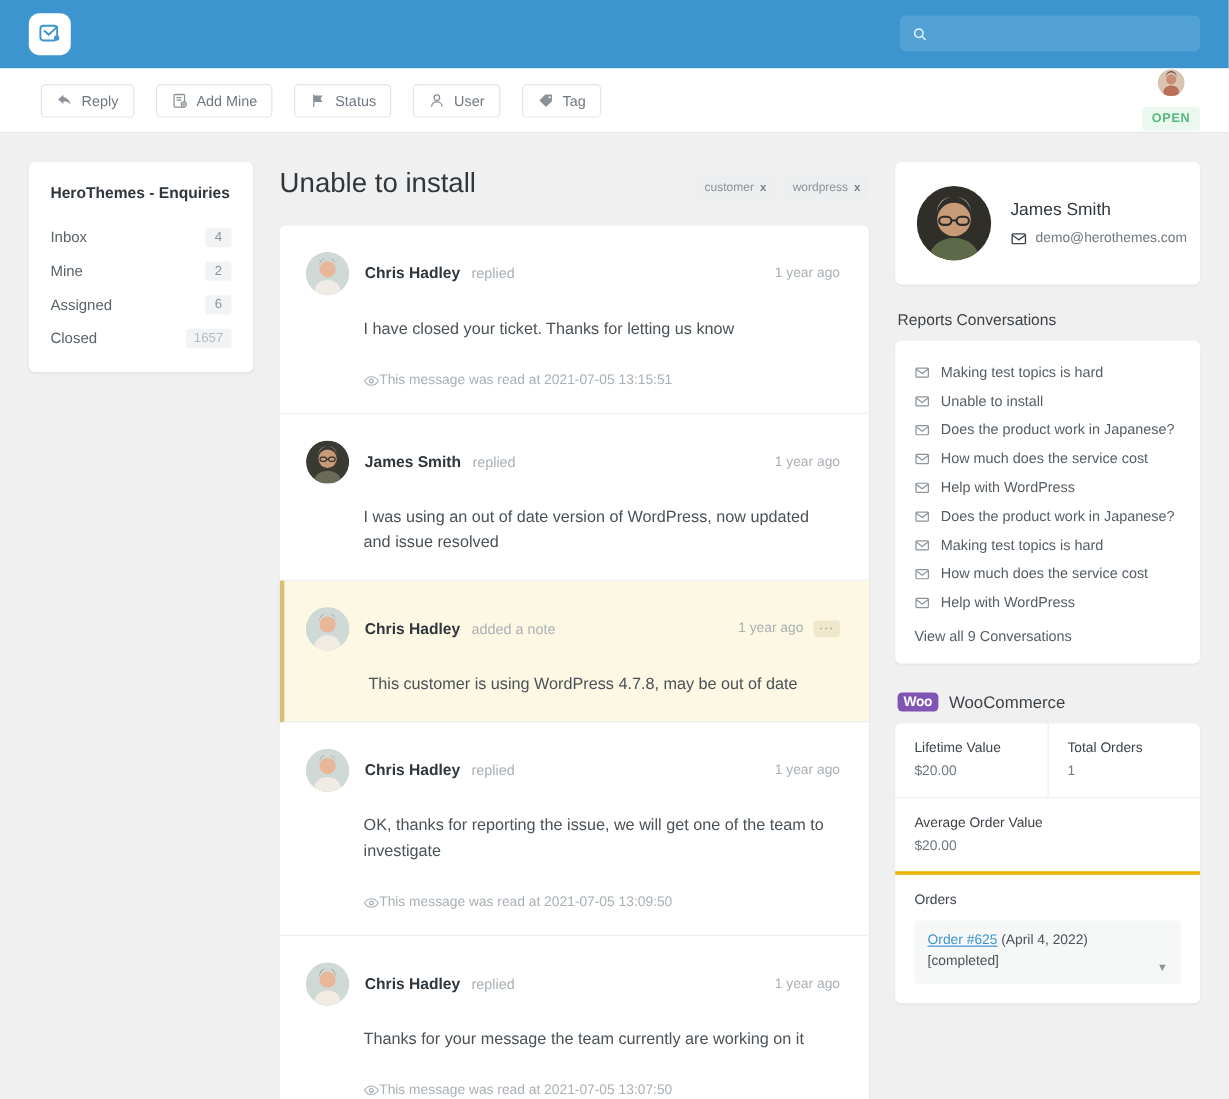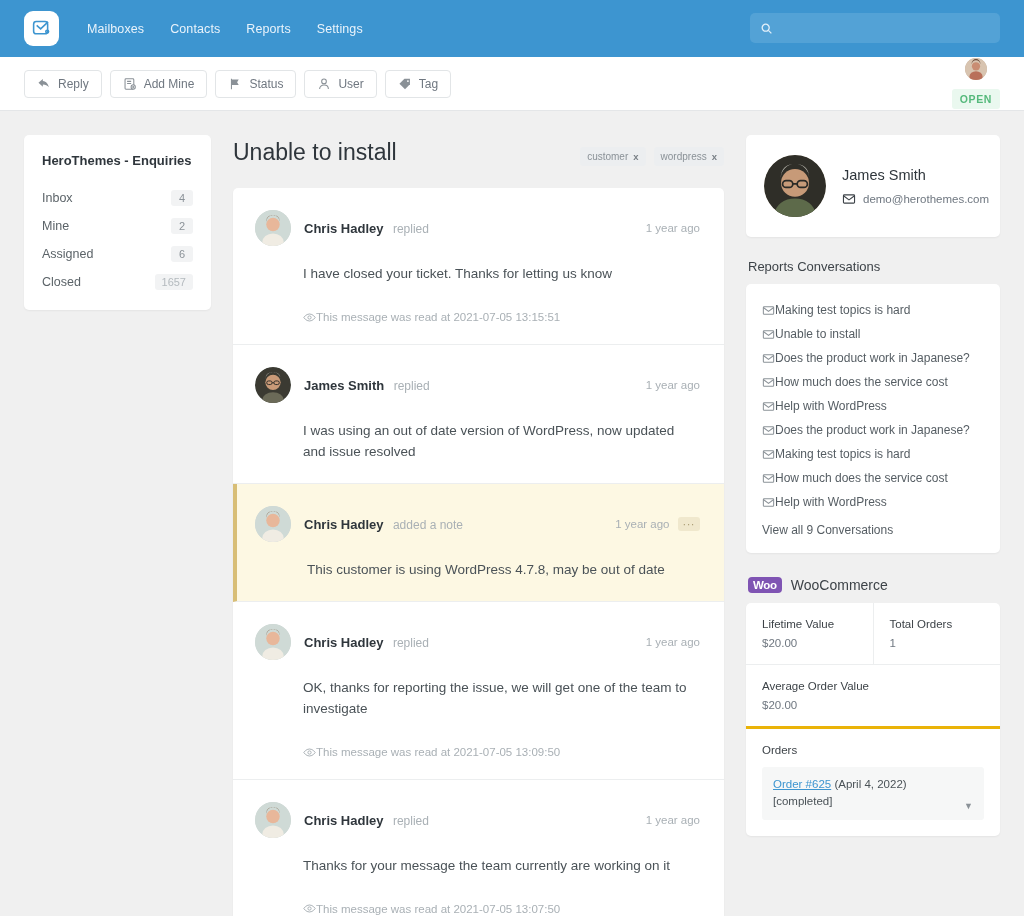--- a/index.html
+++ b/index.html
@@ -41,20 +41,21 @@
   .toolbar {
     height: 54px; background: #fff; border-bottom: 1px solid #e4e6e8;
     display: flex; align-items: center; padding: 0 24px; position: relative;
   }
   .tbtn {
     height: 28px; display: flex; align-items: center; gap: 7px;
     padding: 0 12px; margin-right: 8px;
     border: 1px solid #e2e5e7; border-radius: 4px; background: #fff;
     font-size: 12px; color: #6f7780; cursor: pointer;
     font-family: inherit;
+    margin-left: 10px;
   }
   .toolbar-right {
     position: absolute; right: 24px; display: flex; align-items: center; gap: 9px; flex-direction: column;
   }
   .avatar-sm {
     width: 22px; height: 22px; border-radius: 50%; overflow: hidden;
     background: #c9b49f; flex: 0 0 auto;
   }
   .status-badge {
     background: #eaf8ef; color: #55b97b; font-size: 10.5px; font-weight: bold;
@@ -140,21 +141,21 @@
     background: #a8a295;
   }
   .cust-name { font-size: 14.5px; color: #2f363c; margin-bottom: 9px; }
   .cust-email { font-size: 11.5px; color: #6f7780; display: flex; align-items: center; gap: 7px; }
 
   .section-title {
     font-size: 13px; color: #3d4348; margin: 22px 0 10px 2px; font-weight: normal;
   }
   .conv-list { padding: 14px 16px 14px; }
   .conv-item {
-    display: flex; align-items: center; padding: 5px 0;
+    display: flex; align-items: center; gap: 9px; padding: 5px 0;
     font-size: 12px; color: #555d63; cursor: pointer; text-align: right;
   }
   .viewall { font-size: 12px; color: #555d63; padding: 9px 0 2px 0; cursor: pointer; }
 
   .woo-head { display: flex; align-items: center; gap: 9px; margin: 24px 0 10px 2px; }
   .woo-logo {
     background: #7f54b3; color: #fff; font-weight: bold; font-size: 11.5px;
     border-radius: 4px; padding: 2px 5px; letter-spacing: -.3px; position: relative;
   }
   .woo-name { font-size: 14px; color: #3d4348; }
@@ -178,26 +179,20 @@
 </head>
 <body>
 
 <div class="topbar">
   <div class="logo">
     <svg width="21" height="21" viewBox="0 0 24 24" fill="none" stroke="#3d95d0" stroke-width="1.8">
       <rect x="3" y="4" width="16" height="14" rx="3"></rect>
       <path d="M6.5 8.5 L11 12.5 L19.5 4.5"></path>
       <circle cx="18.5" cy="15.5" r="1.6"></circle>
     </svg>
-  </div>
-  <div class="nav">
-    <a href="#">Mailboxes</a>
-    <a href="#">Contacts</a>
-    <a href="#">Reports</a>
-    <a href="#">Settings</a>
   </div>
   <div class="searchbox">
     <svg width="13" height="13" viewBox="0 0 24 24" fill="none" stroke="#e3f0fa" stroke-width="2.4">
       <circle cx="10.5" cy="10.5" r="6.5"></circle>
         <path d="M15.5 15.5 L21 21"></path>
     </svg>
     <input type="text" placeholder="" style="">
   </div>
 </div>
 

